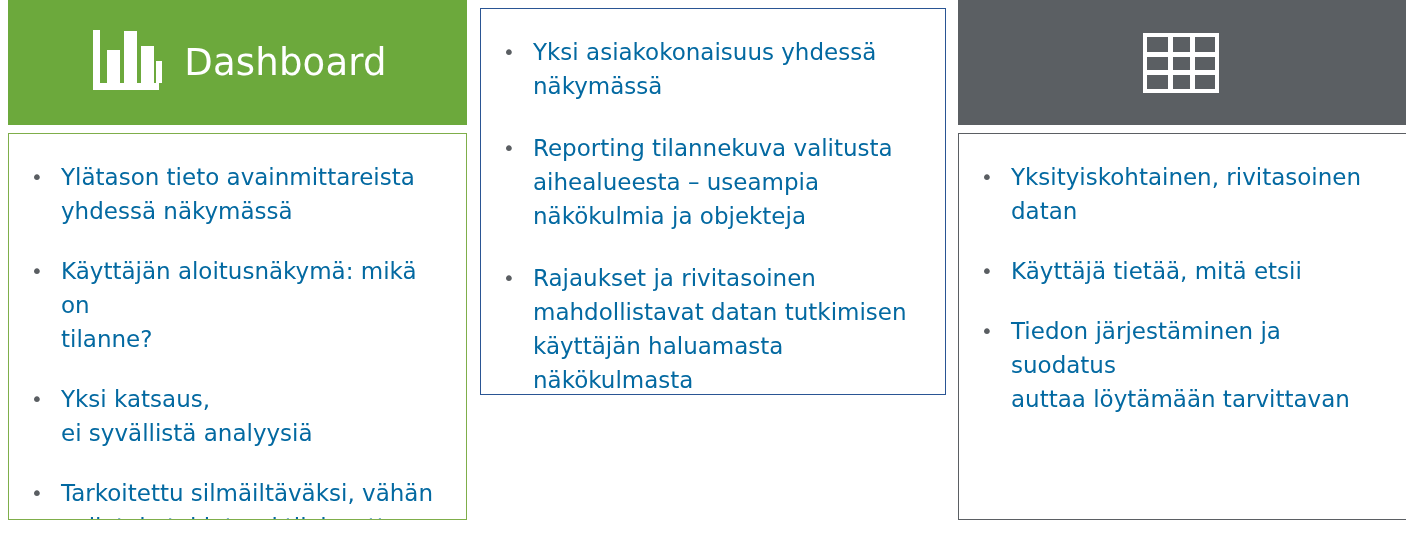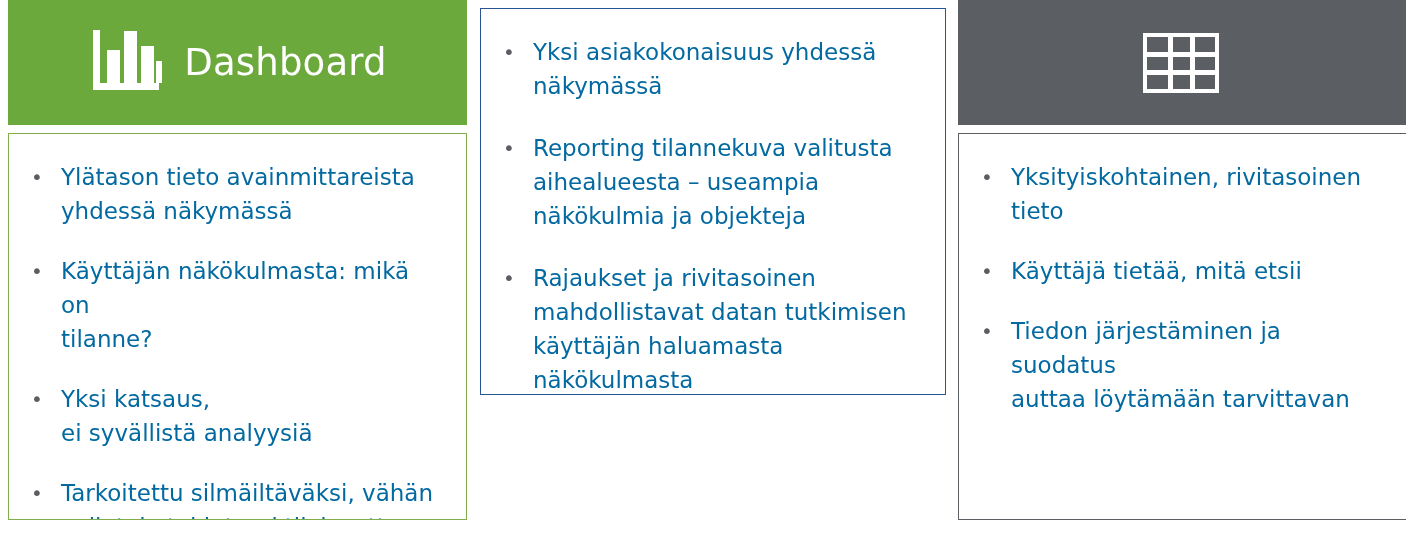--- a/index.html
+++ b/index.html
@@ -129,21 +129,21 @@
     </div>
     <div class="card-body">
       <ul class="bullet-list">
         <li class="bullet-item">
           <span class="bullet-dot">•</span>
           <span class="bullet-text">Ylätason tieto avainmittareista
 yhdessä näkymässä</span>
         </li>
         <li class="bullet-item">
           <span class="bullet-dot">•</span>
-          <span class="bullet-text">Käyttäjän näkökulmasta: mikä on
+          <span class="bullet-text">Käyttäjän aloitusnäkymä: mikä on
 tilanne?</span>
         </li>
         <li class="bullet-item">
           <span class="bullet-dot">•</span>
           <span class="bullet-text">Yksi katsaus,
 ei syvällistä analyysiä</span>
         </li>
         <li class="bullet-item">
           <span class="bullet-dot">•</span>
           <span class="bullet-text">Tarkoitettu silmäiltäväksi, vähän
@@ -188,21 +188,21 @@
           <rect x="4" y="19" width="68" height="5" fill="#ffffff"></rect>
           <rect x="4" y="37" width="68" height="5" fill="#ffffff"></rect>
         </svg>
       </span>
     </div>
     <div class="card-body">
       <ul class="bullet-list">
         <li class="bullet-item">
           <span class="bullet-dot">•</span>
           <span class="bullet-text">Yksityiskohtainen, rivitasoinen
-tieto</span>
+datan</span>
         </li>
         <li class="bullet-item">
           <span class="bullet-dot">•</span>
           <span class="bullet-text">Käyttäjä tietää, mitä etsii</span>
         </li>
         <li class="bullet-item">
           <span class="bullet-dot">•</span>
           <span class="bullet-text">Tiedon järjestäminen ja suodatus
 auttaa löytämään tarvittavan</span>
         </li>

